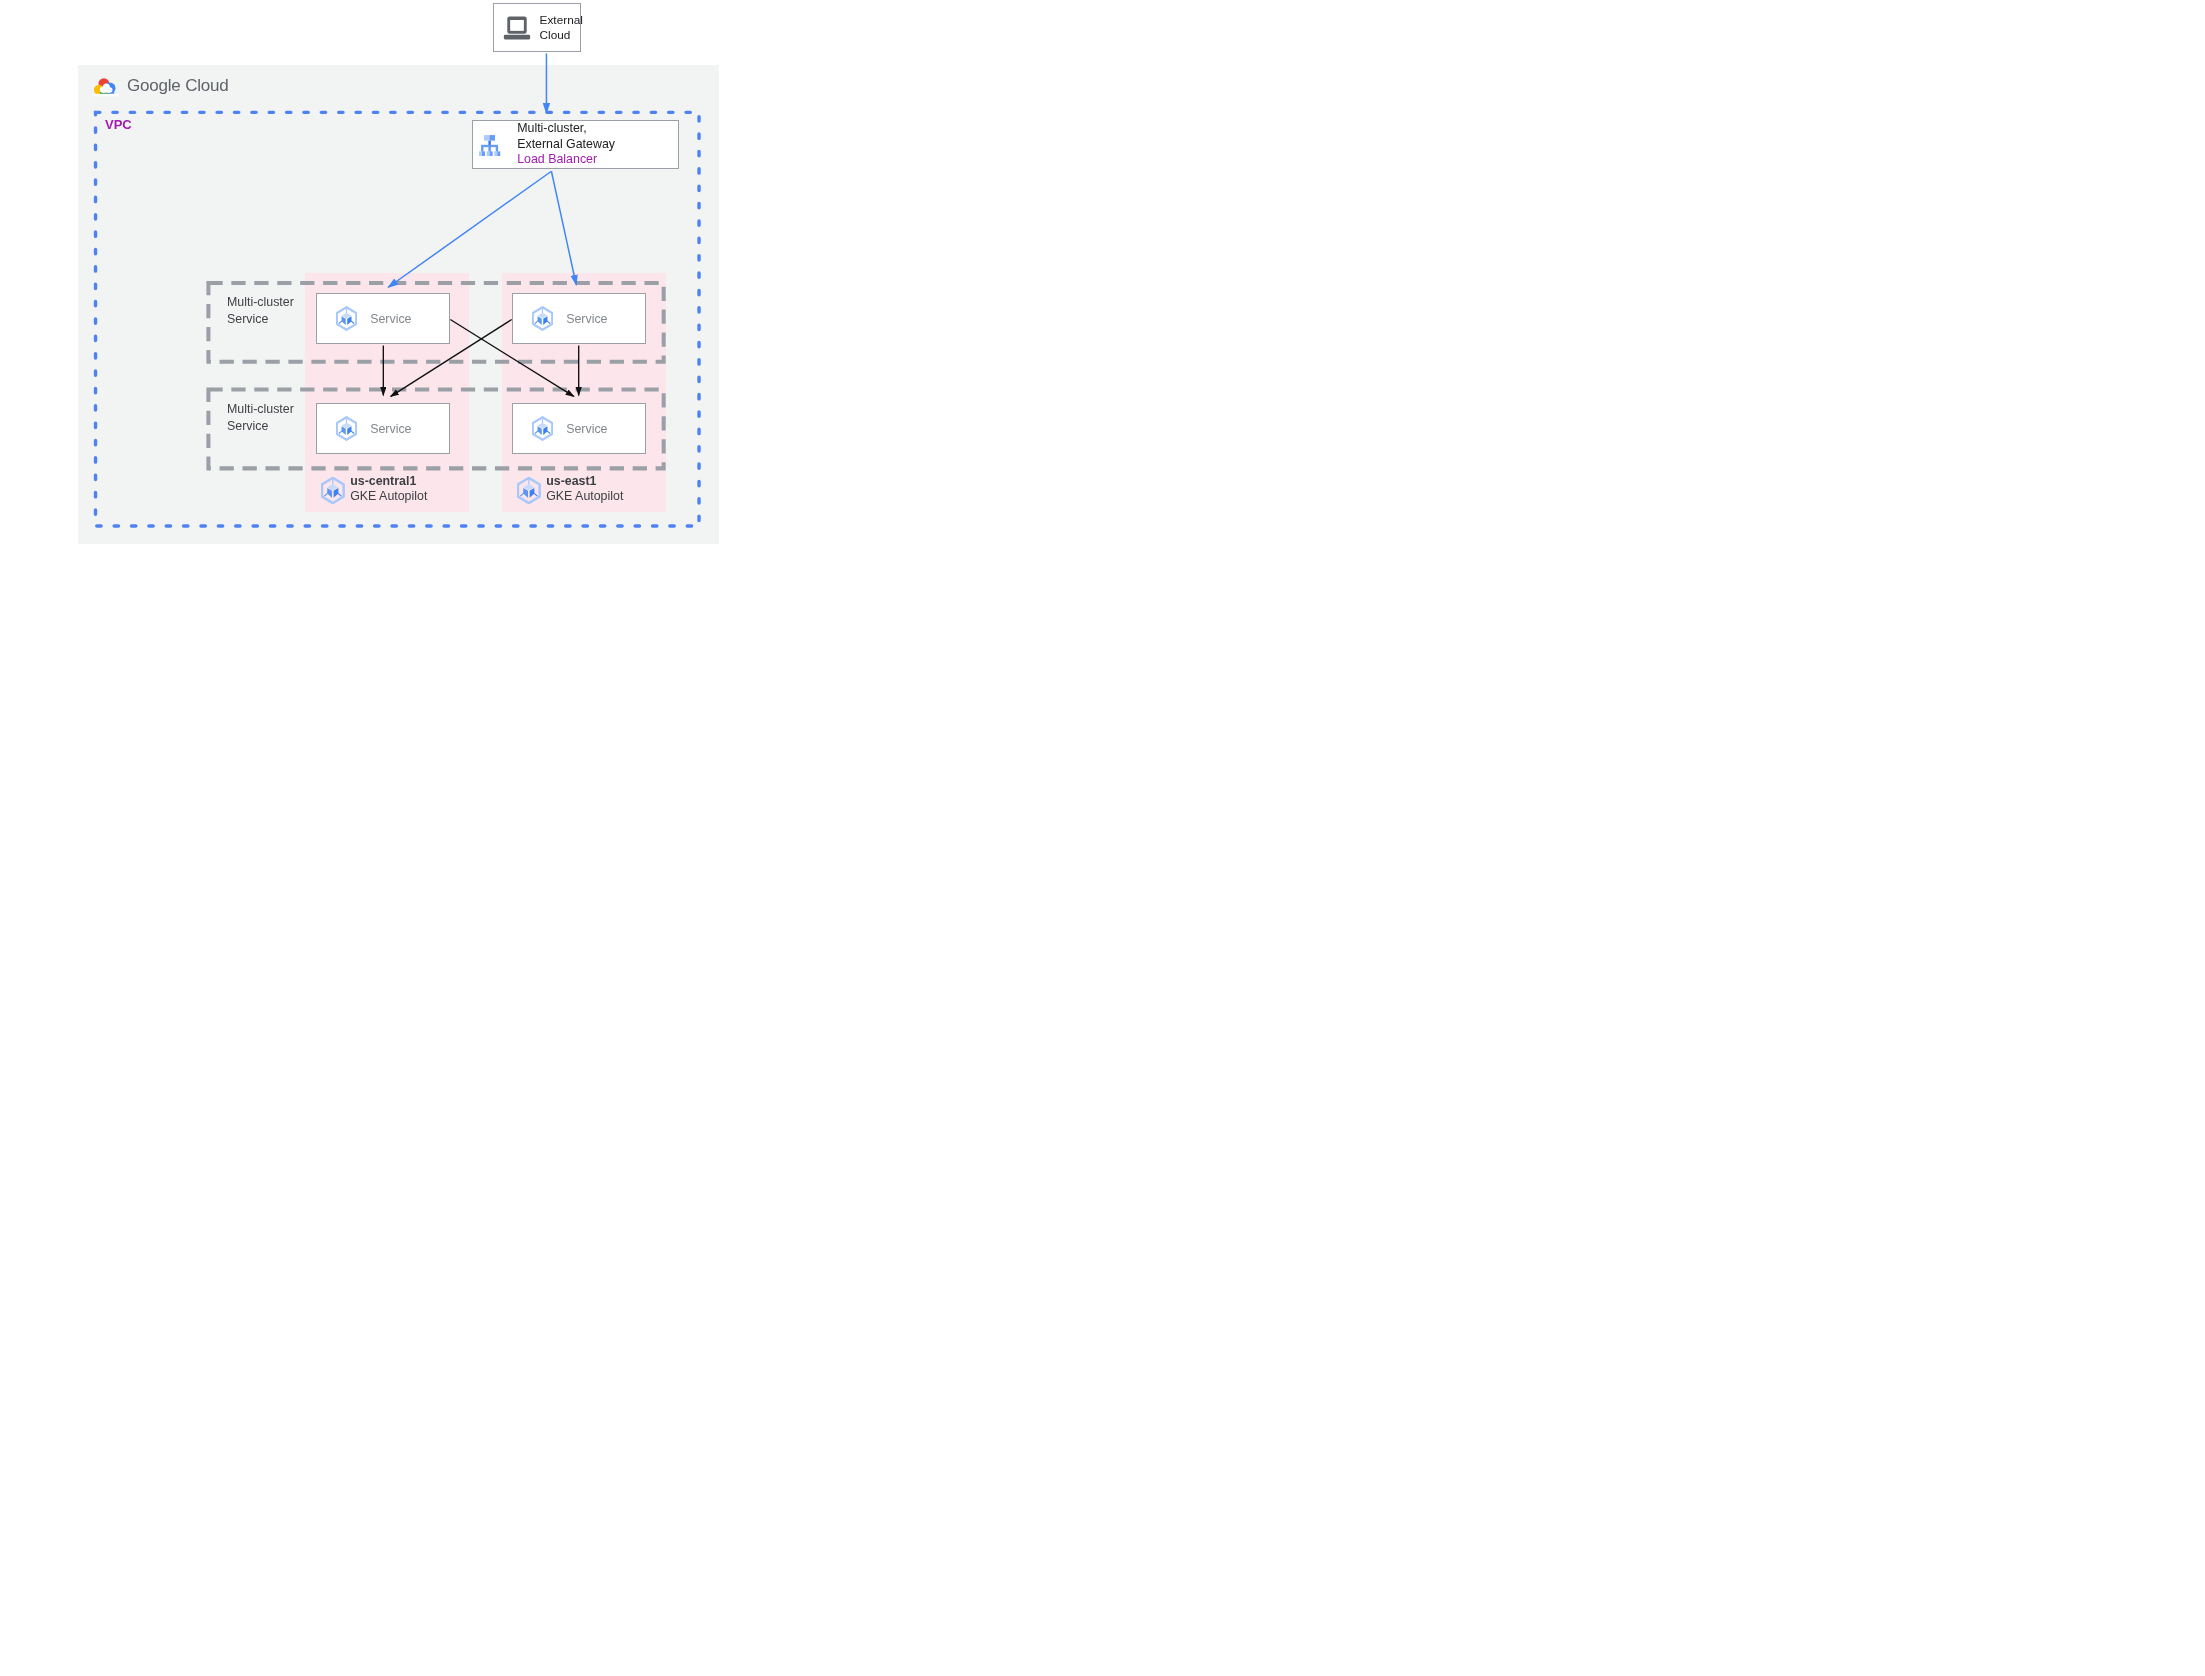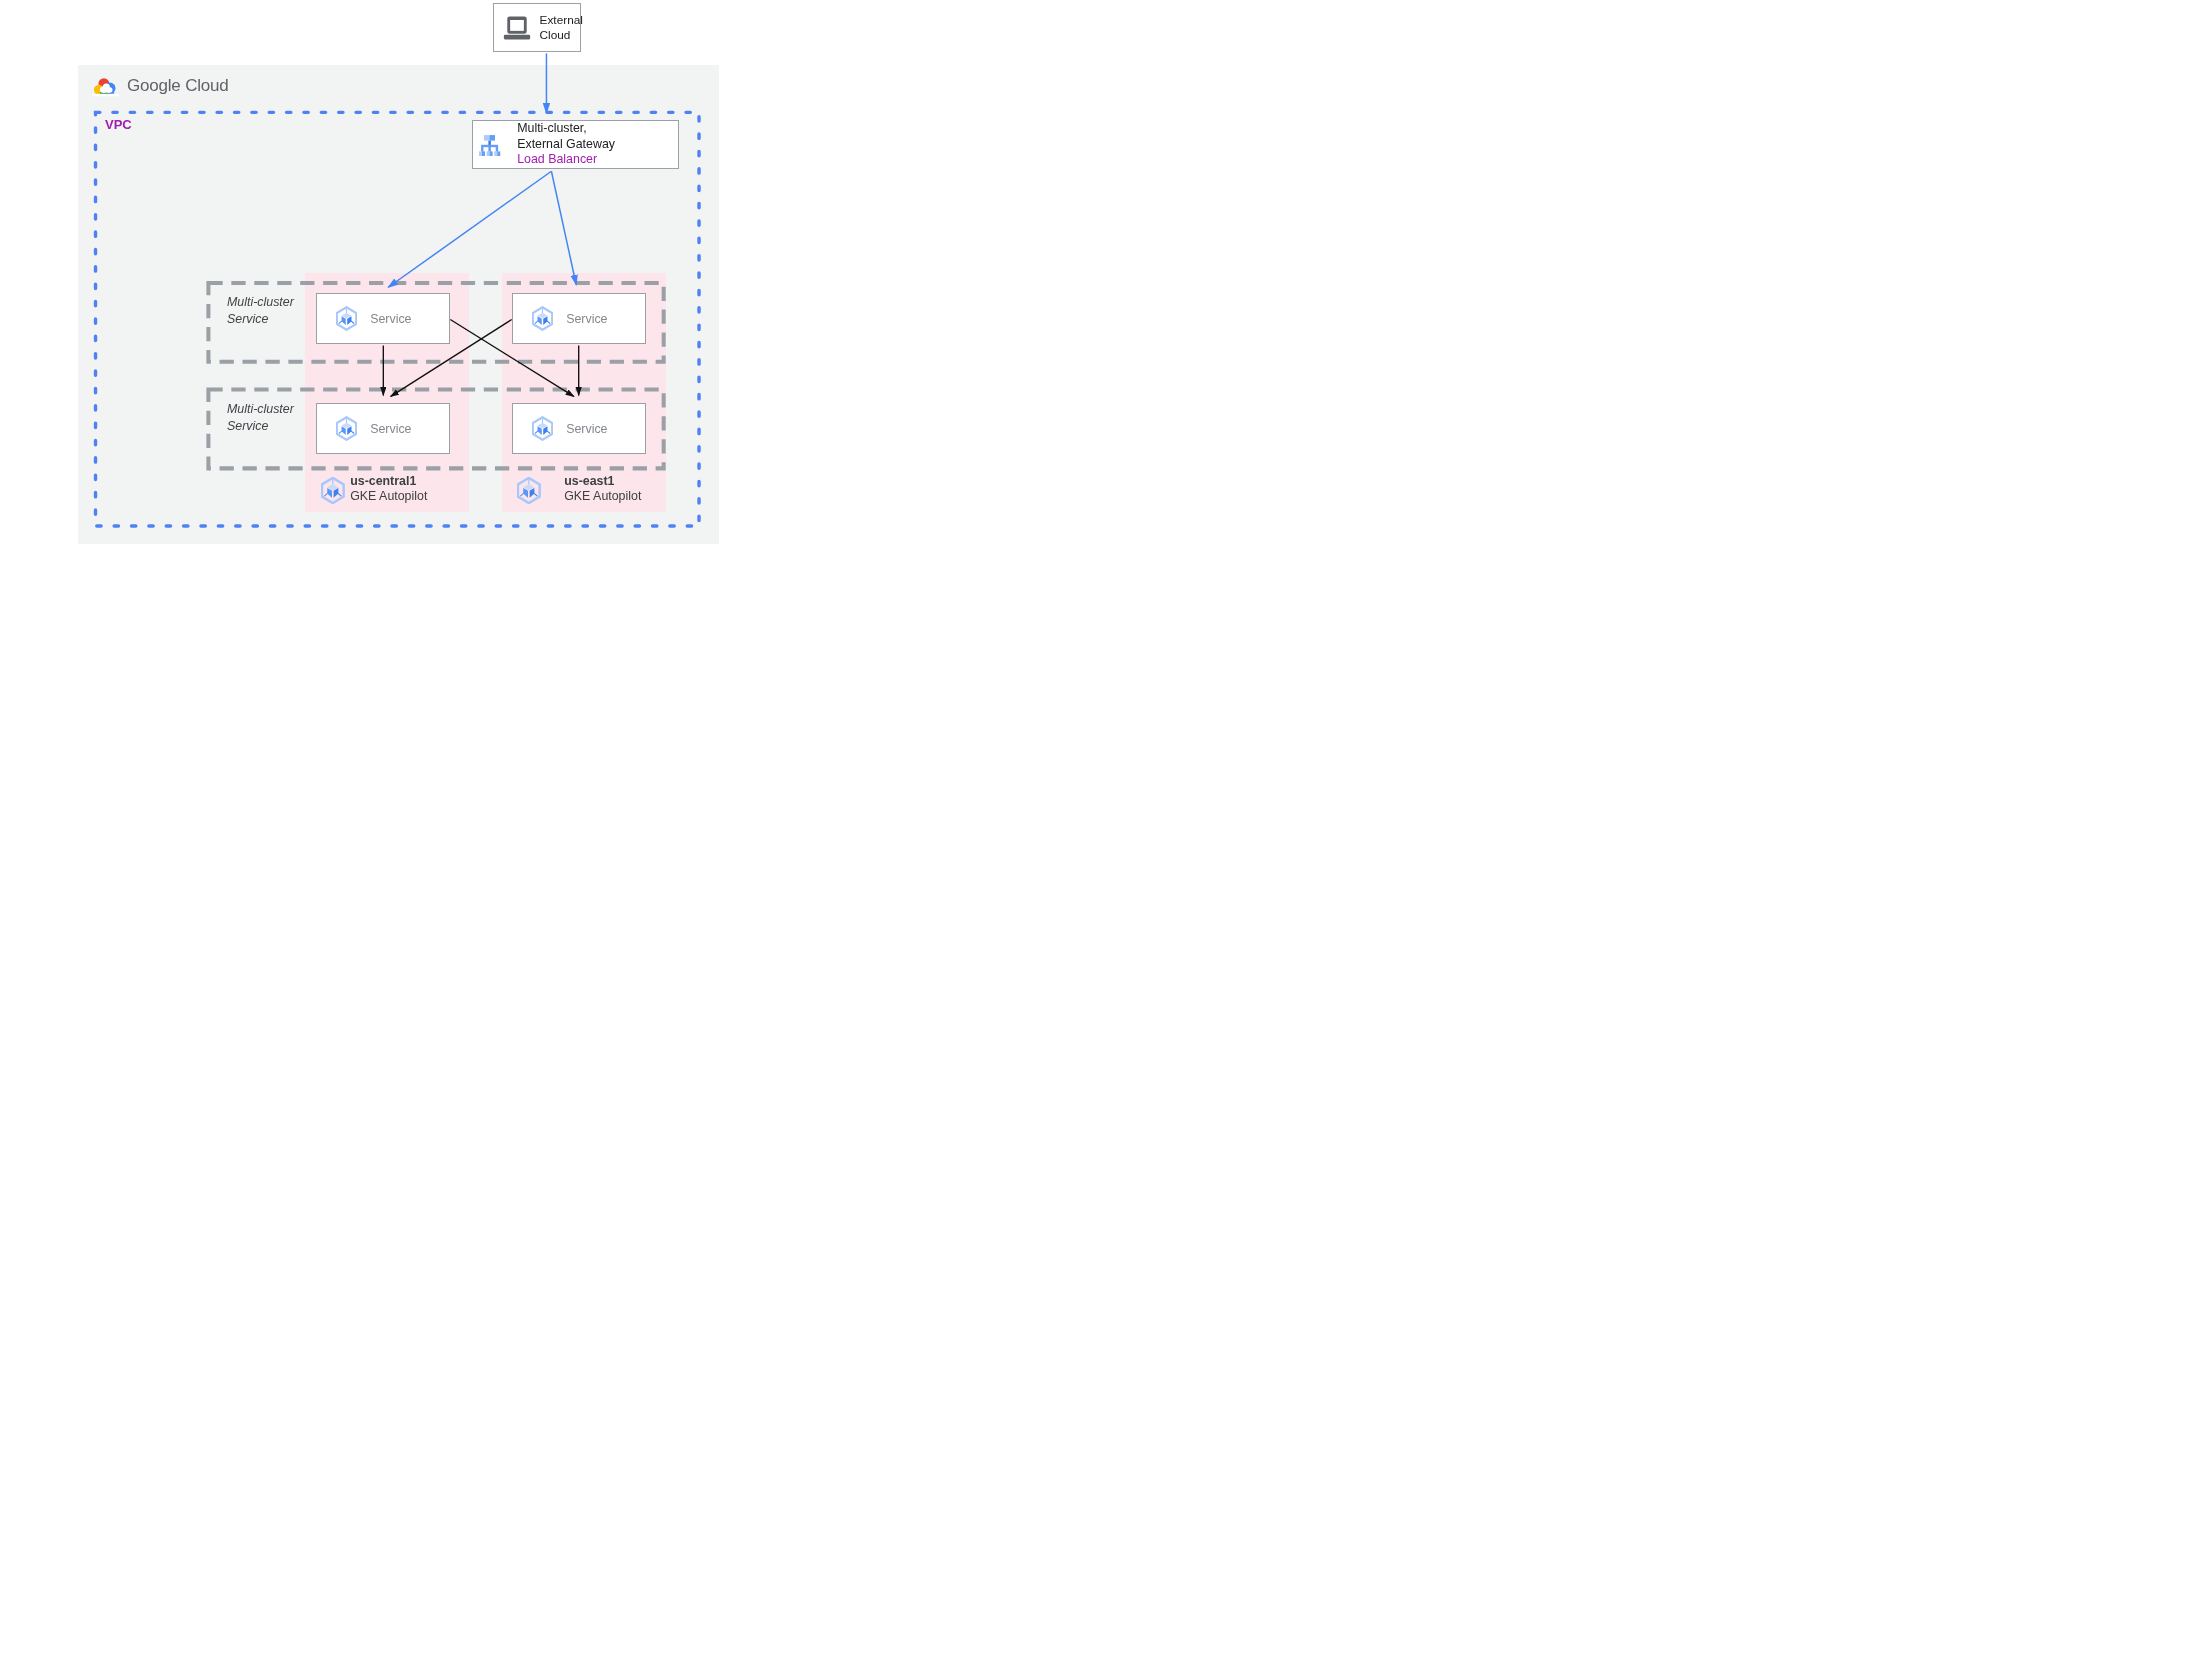--- a/index.html
+++ b/index.html
@@ -24,24 +24,24 @@
   .lb-sub{color:#a21caf;}
   .svc-box{width:134px;height:51px;border:0.6px solid #9aa0a6;padding-left:18.6px;}
   .svc-l1{left:316px;top:293px;} .svc-r1{left:512px;top:293px;}
   .svc-l2{left:316px;top:403px;} .svc-r2{left:512px;top:403px;}
   .svc-box .txt{margin-left:13.6px;font-size:12.4px;color:#82878c;}
 
   
   .brand{position:absolute;left:92px;top:76px;display:flex;align-items:center;z-index:4;}
   .brand .txt{margin-left:8px;font-size:17px;color:#5f6368;letter-spacing:-0.2px;}
   .vpc-label{position:absolute;left:105px;top:117px;font-size:13px;font-weight:bold;color:#a21caf;z-index:4;}
-  .row-label{position:absolute;left:227px;width:87px;font-size:12.4px;line-height:17px;color:#3f4347;z-index:4;font-style:italic;}
+  .row-label{position:absolute;left:227px;width:87px;font-size:12.4px;line-height:17px;color:#3f4347;z-index:4;}
   .row-label-1{top:294px;} .row-label-2{top:401px;}
   .cluster{position:absolute;display:flex;align-items:flex-end;z-index:5;}
-  .cluster-left{left:321px;top:473px;} .cluster-right{left:517px;top:473px;gap:18px;}
+  .cluster-left{left:321px;top:473px;} .cluster-right{left:517px;top:473px;}
   .cluster .txt{margin-left:5.6px;font-size:12.4px;line-height:15px;color:#3c4043;padding-top:1.2px;}
   .cluster .region{font-weight:bold;}
   .icon{flex:none;display:block;}
 </style>
 </head>
 <body>
 
 <div id="canvas">
 
   <div class="panel"></div>

